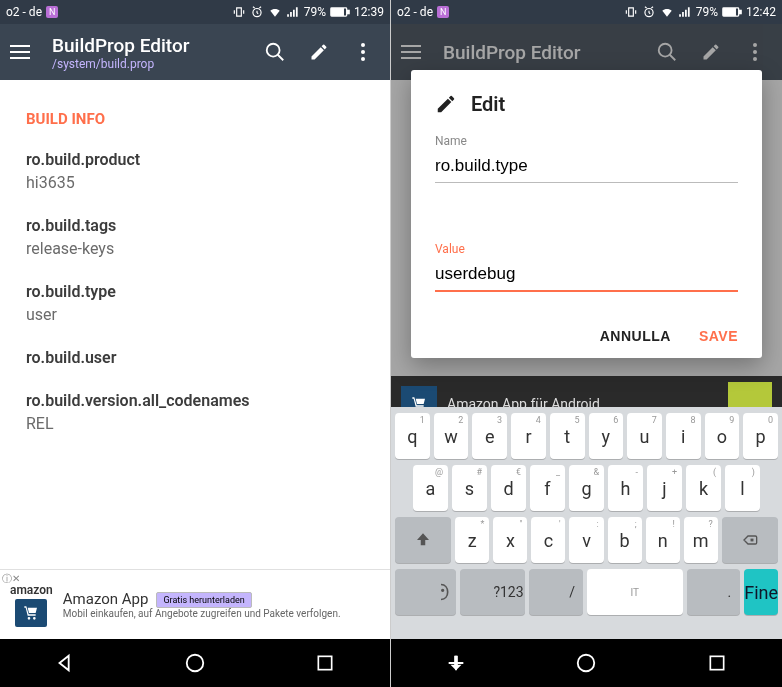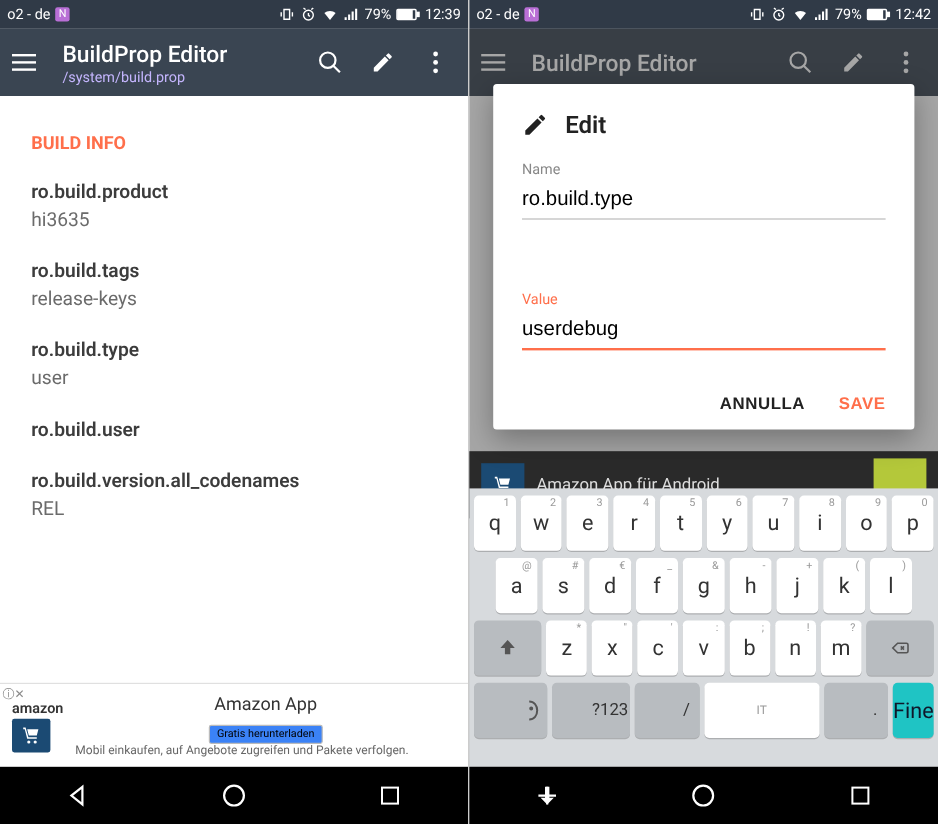--- a/index.html
+++ b/index.html
@@ -29,26 +29,26 @@
 
   
   .content { padding: 18px 26px 0; background: #fff; height: calc(100% - 24px - 56px - 70px - 48px); overflow: hidden; }
   .section-header { color: #ff6f4b; font-size: 15px; font-weight: 700; margin: 12px 0 22px; }
   .prop { margin-bottom: 24px; }
   .prop-key { font-size: 16px; font-weight: 600; color: #3c3c3c; margin-bottom: 4px; }
   .prop-val { font-size: 16px; color: #6b6b6b; }
 
   
   .ad { position: absolute; bottom: 48px; left: 0; right: 0; height: 70px; background: #fff; border-top: 1px solid #e0e0e0; display: flex; align-items: center; padding: 6px 10px; gap: 10px; }
-  .ad-logo { display: flex; flex-direction: column; align-items: flex-start; font-size: 12px; }
+  .ad-logo { display: flex; flex-direction: column; align-items: center; font-size: 12px; }
   .ad-logo-cart { width: 32px; height: 28px; background: #1b4a73; display: flex; align-items: center; justify-content: center; color: #fff; border-radius: 2px; margin-top: 2px; }
   .ad-text { flex: 1; }
   .ad-title { font-size: 15px; color: #333; }
   .ad-sub { font-size: 10px; color: #666; line-height: 1.2; }
-  .ad-btn { font-size: 9px; background: #3b82f6; border: 1px solid #bbb; padding: 2px 6px; border-radius: 2px; }
+  .ad-btn { font-size: 9px; background: #c4b5fd; border: 1px solid #bbb; padding: 2px 6px; border-radius: 2px; }
   .ad-close { position: absolute; top: 2px; left: 2px; font-size: 10px; color: #888; cursor: pointer; }
 
   
   .navbar { position: absolute; bottom: 0; left: 0; right: 0; height: 48px; background: #000; display: flex; align-items: center; justify-content: space-around; }
   .nav-btn { width: 26px; height: 26px; display: flex; align-items: center; justify-content: center; cursor: pointer; }
 
   
   .dim { position: absolute; top: 24px; left: 0; right: 0; bottom: 0; background: rgba(0,0,0,0.35); }
   .dialog { position: absolute; top: 70px; left: 20px; right: 20px; background: #fff; border-radius: 3px; padding: 22px 24px 14px; box-shadow: 0 8px 24px rgba(0,0,0,0.3); }
   .dialog-header { display: flex; align-items: center; gap: 14px; margin-bottom: 18px; }
@@ -188,21 +188,21 @@
     <span class="ad-close">ⓘ✕</span>
     <div class="ad-logo">
       <span style="color:#333;font-weight:600;">amazon</span>
       <div class="ad-logo-cart">
             <svg width="18" height="16" viewBox="0 0 24 24" fill="#fff">
               <path d="M7 4h14l-2 8H9L7 4zM5 2H2v2h2l3 12h12v-2H8.5L5 2zm4 16a2 2 0 100 4 2 2 0 000-4zm8 0a2 2 0 100 4 2 2 0 000-4z"></path>
             </svg>
           </div>
     </div>
     <div class="ad-text">
-      <div style="display:flex;align-items:center;gap:8px;flex-direction:column;">
+      <div style="display:flex;align-items:flex-end;gap:8px;">
         <span class="ad-title">Amazon App</span>
         <span class="ad-btn">Gratis herunterladen</span>
       </div>
       <div class="ad-sub">Mobil einkaufen, auf Angebote zugreifen und Pakete verfolgen.</div>
     </div>
   </div>
 
   <div class="navbar">
     <div class="nav-btn">
           <svg width="22" height="22" viewBox="0 0 24 24" fill="none" stroke="#fff" stroke-width="2">

